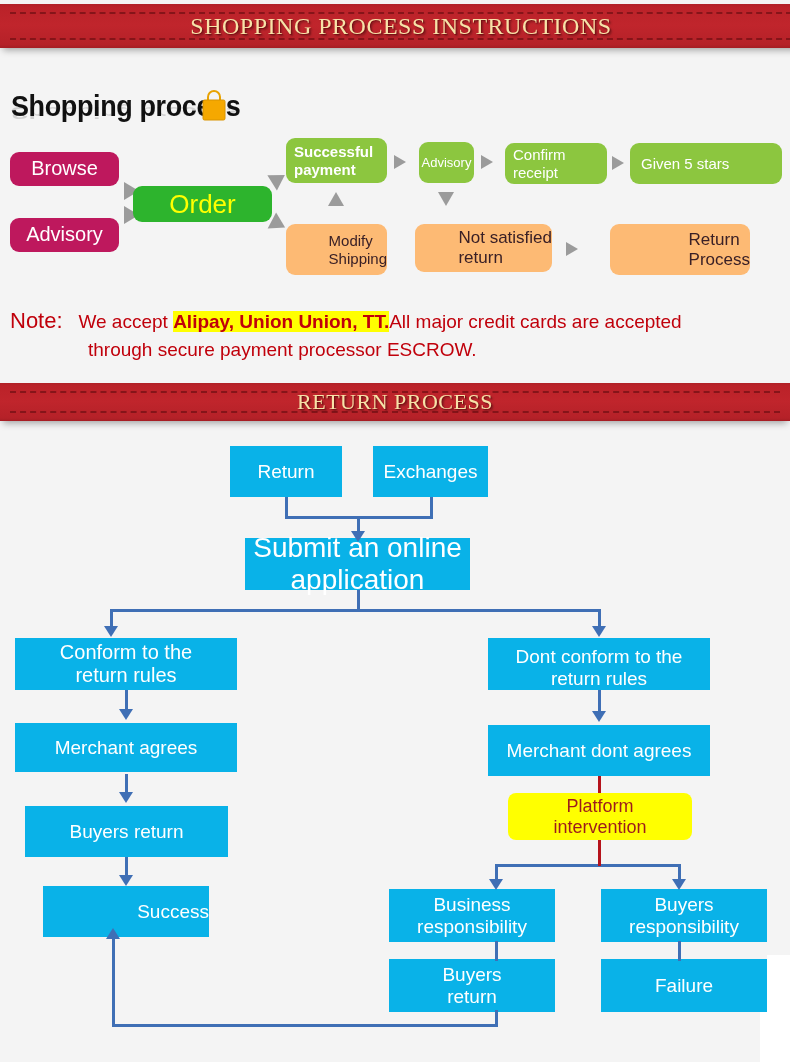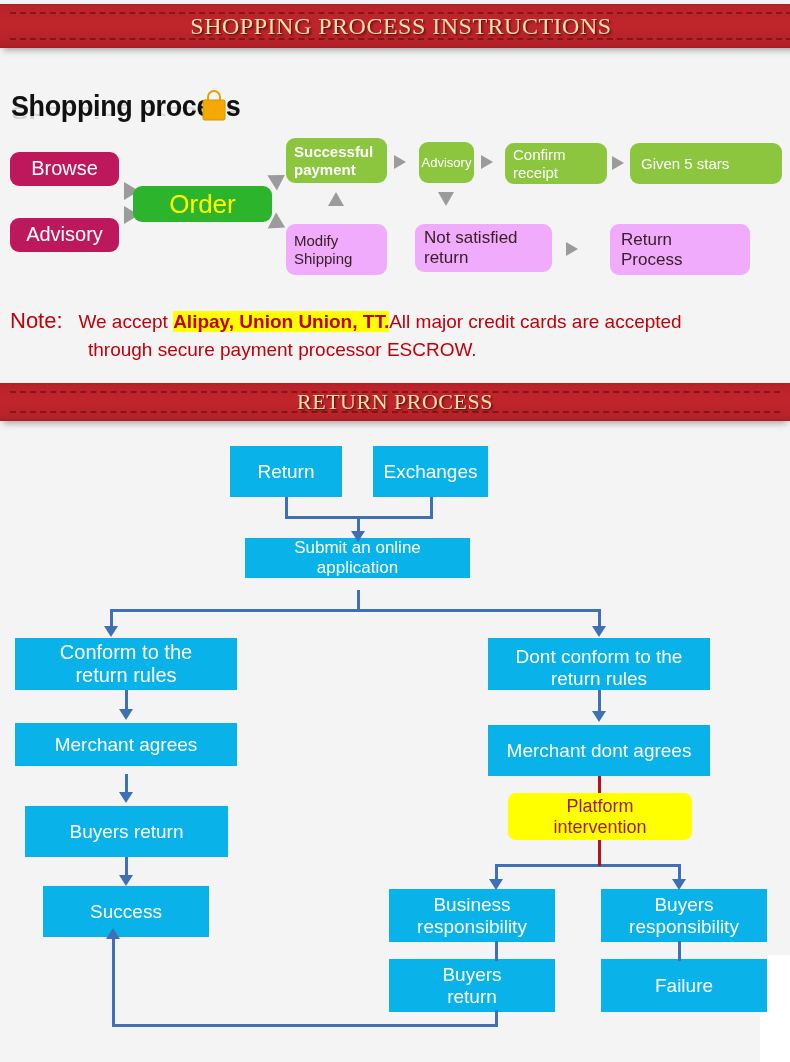--- a/index.html
+++ b/index.html
@@ -60,21 +60,21 @@
 
   
   .fbox{
     position:absolute;border-radius:9px;
     display:flex;align-items:center;
     box-sizing:border-box;
     line-height:1.16;
   }
   .fbox.ctr{justify-content:center;text-align:center;}
   .pink{background:#be185d;color:#ffffff;}
-  .pink-d{background:#f0abfc;color:#3a2026;}
+  .pink-d{background:#fdba74;color:#3a2026;justify-content:flex-end;}
   .green{background:#2db42d;color:#ffff00;}
   .lgreen{background:#8cc63f;color:#ffffff;}
 
   .arrow{position:absolute;width:0;height:0;}
   .arr-r{border-left:15px solid #9b9b9b;border-top:9px solid transparent;border-bottom:9px solid transparent;}
   .arr-r.sm{border-left-width:12px;border-top-width:7px;border-bottom-width:7px;}
   .arr-u{border-bottom:14px solid #9b9b9b;border-left:8px solid transparent;border-right:8px solid transparent;}
   .arr-d{border-top:14px solid #9b9b9b;border-left:8px solid transparent;border-right:8px solid transparent;}
 
   
@@ -257,61 +257,61 @@
   <div class="ar ar-u" style="left:106px;top:928px;"></div>
 
   <div class="rbox" style="left:230px;top:446px;width:112px;height:51px;">
     <span>Return</span>
   </div>
 
   <div class="rbox" style="left:373px;top:446px;width:115px;height:51px;">
     <span>Exchanges</span>
   </div>
 
-  <div class="rbox" style="left:245px;top:538px;width:225px;height:40px;font-size:17px;">
+  <div class="rbox" style="left:245px;top:538px;width:225px;height:52px;font-size:28px;">
     <span>
       <span>Submit an online</span><br>
       <span>application</span>
     </span>
   </div>
 
   <div class="rbox" style="left:15px;top:638px;width:222px;height:52px;font-size:20px;">
     <span>
       <span>Conform to the</span><br>
       <span>return rules</span>
     </span>
   </div>
 
   <div class="rbox" style="left:488px;top:638px;width:222px;height:52px;font-size:19px;align-items:flex-end;">
     <span>
       <span>Dont conform to the</span><br>
       <span>return rules</span>
     </span>
   </div>
 
-  <div class="rbox" style="left:15px;top:723px;width:222px;height:43px;">
+  <div class="rbox" style="left:15px;top:723px;width:222px;height:49px;">
     <span>Merchant agrees</span>
   </div>
 
   <div class="rbox" style="left:488px;top:725px;width:222px;height:51px;">
     <span>Merchant dont agrees</span>
   </div>
 
   <div class="rbox" style="left:25px;top:806px;width:203px;height:51px;">
     <span>Buyers return</span>
   </div>
 
   <div class="ybox" style="left:508px;top:793px;width:184px;height:47px;">
     <span>
       <span>Platform</span><br>
       <span>intervention</span>
     </span>
   </div>
 
-  <div class="rbox" style="left:43px;top:886px;width:166px;height:51px;">
+  <div class="rbox" style="left:43px;top:886px;width:166px;height:51px;justify-content:flex-end;">
     <span>Success</span>
   </div>
 
   <div class="rbox" style="left:389px;top:889px;width:166px;height:53px;">
     <span>
       <span>Business</span><br>
       <span>responsibility</span>
     </span>
   </div>
 

